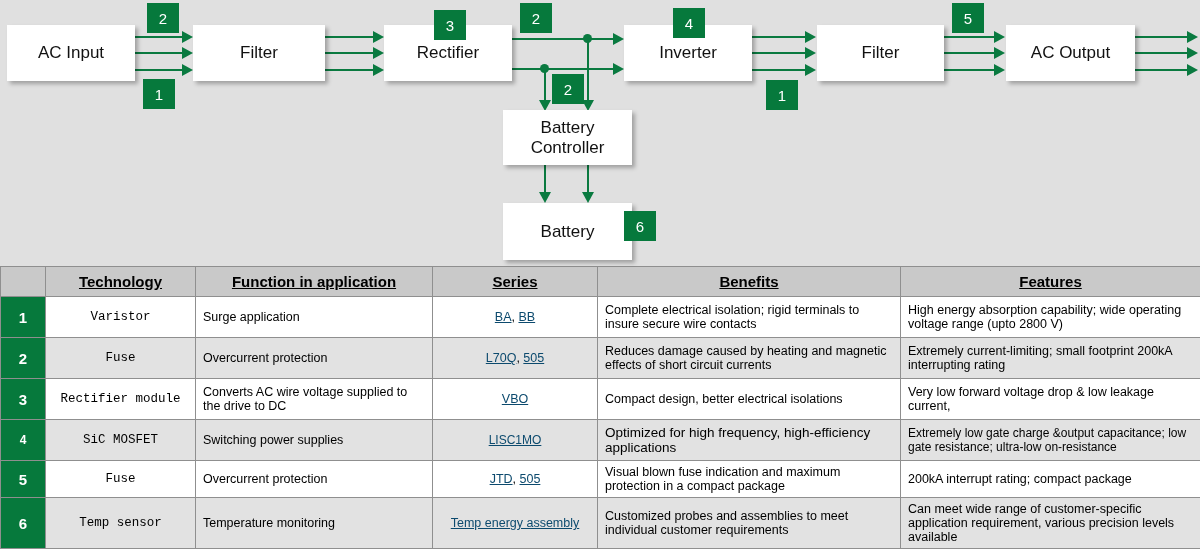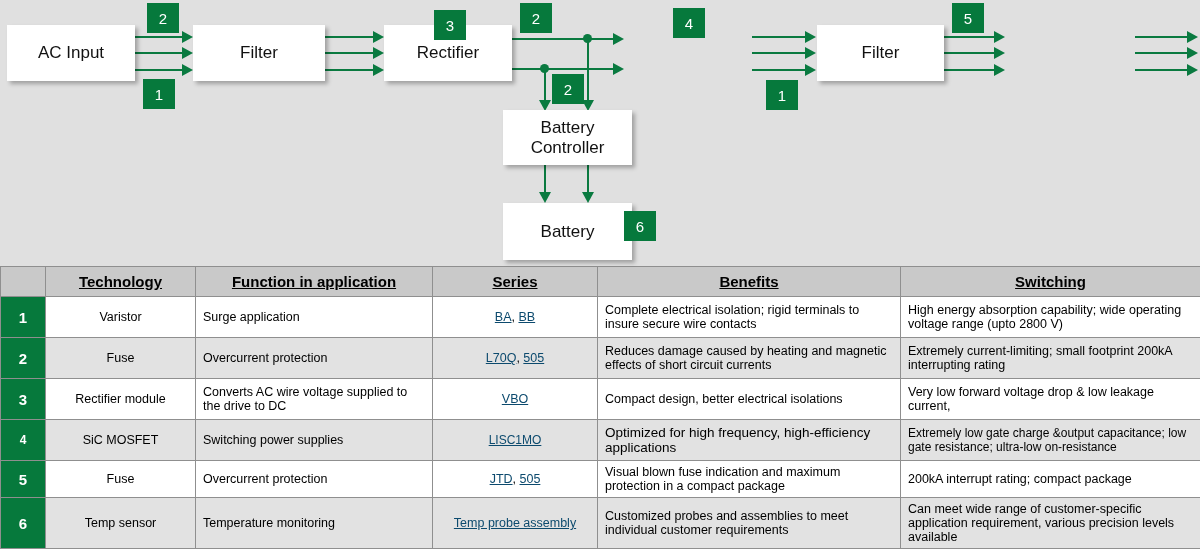--- a/index.html
+++ b/index.html
@@ -94,21 +94,21 @@
     text-decoration: underline;
   }
   td.numcell {
     background: #06793C;
     color: #fff;
     font-weight: bold;
     font-size: 15px;
     text-align: center;
     padding: 0;
   }
-  td.tech { text-align: center; }
+  td.tech { text-align: center; font-family: Liberation Mono, monospace; }
   td.series { text-align: center; }
   tr.odd td:not(.numcell) { background: #ffffff; }
   tr.even td:not(.numcell) { background: #e2e2e2; }
   a.serieslink {
     color: #0c4a6e;
     text-decoration: underline;
   }
   .r1 td { height: 41px; }
   .r2 td { height: 41px; }
   .r3 td { height: 41px; }
@@ -180,25 +180,31 @@
   </div>
 
   <div class="node" style="left:193px; top:25px; width:132px; height:56px;">
     <span>Filter</span>
   </div>
 
   <div class="node" style="left:384px; top:25px; width:128px; height:56px;">
     <span>Rectifier</span>
   </div>
 
+  <div class="node" style="left:624px; top:25px; width:128px; height:56px;">
+    <span>Inverter</span>
+  </div>
 
   <div class="node" style="left:817px; top:25px; width:127px; height:56px;">
     <span>Filter</span>
   </div>
 
+  <div class="node" style="left:1006px; top:25px; width:129px; height:56px;">
+    <span>AC Output</span>
+  </div>
 
   <div class="node" style="left:503px; top:110px; width:129px; height:55px; white-space:pre-line;">
     <span style="white-space:pre-line;">Battery
 Controller</span>
   </div>
 
   <div class="node" style="left:503px; top:203px; width:129px; height:57px;">
     <span>Battery</span>
   </div>
 
@@ -241,21 +247,21 @@
       <col style="width:303px">
       <col style="width:300px">
     </colgroup>
     <thead>
       <tr>
         <th></th>
         <th>Technology</th>
         <th>Function in application</th>
         <th>Series</th>
         <th>Benefits</th>
-        <th>Switching</th>
+        <th>Features</th>
       </tr>
     </thead>
     <tbody>
 
       <tr class="r1 odd">
         <td class="numcell">1</td>
         <td class="tech">Varistor</td>
         <td>Surge application</td>
         <td class="series">
           <a class="serieslink" href="#">BA</a><span>, </span><a class="serieslink" href="#">BB</a>
@@ -306,21 +312,21 @@
         </td>
         <td>Visual blown fuse indication and maximum protection in a compact package</td>
         <td>200kA  interrupt rating; compact package</td>
       </tr>
 
       <tr class="r6 even">
         <td class="numcell">6</td>
         <td class="tech">Temp sensor</td>
         <td>Temperature monitoring</td>
         <td class="series">
-          <a class="serieslink" href="#">Temp probe assembly</a>
+          <a class="serieslink" href="#">Temp energy assembly</a>
         </td>
         <td>Customized probes and assemblies to meet individual customer requirements</td>
         <td>Can meet wide range of customer-specific application requirement, various precision levels available</td>
       </tr>
 
     </tbody>
   </table>
 </div>
 
 </body></html>

